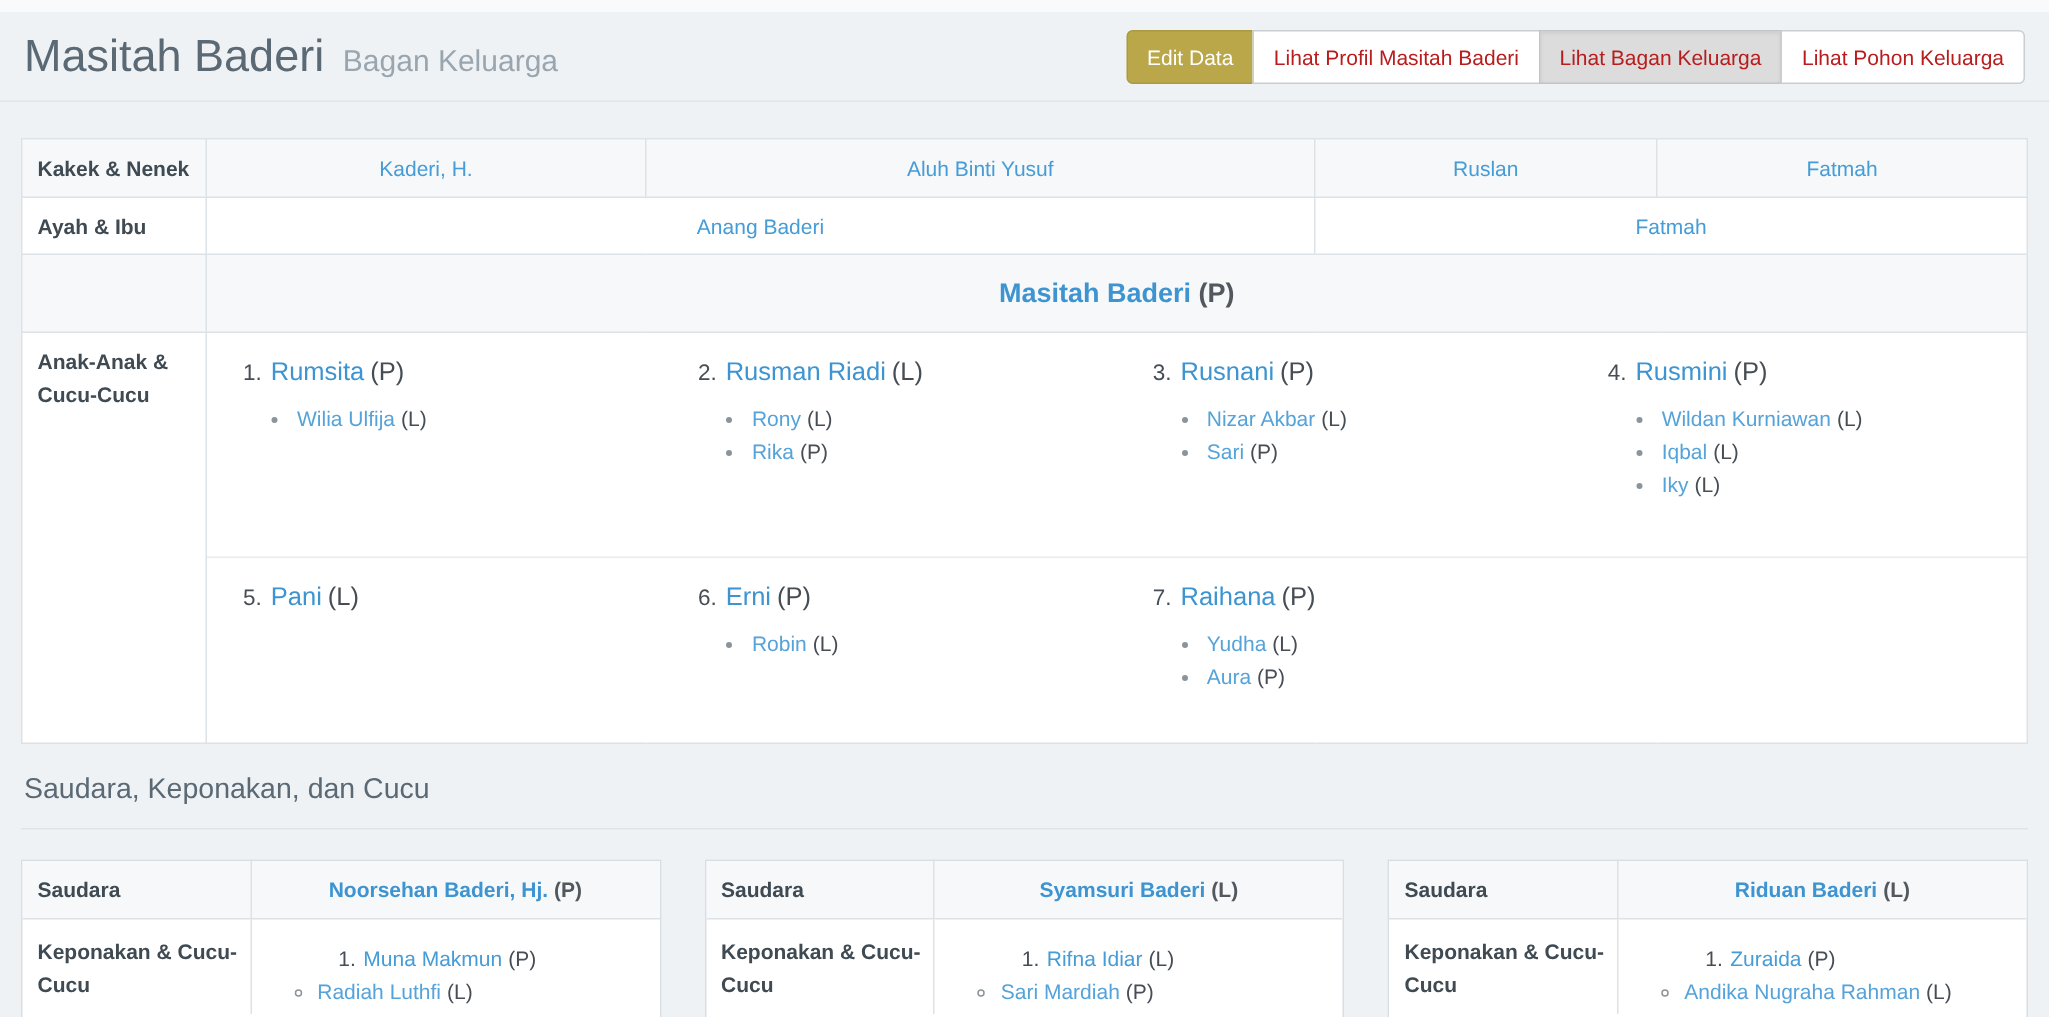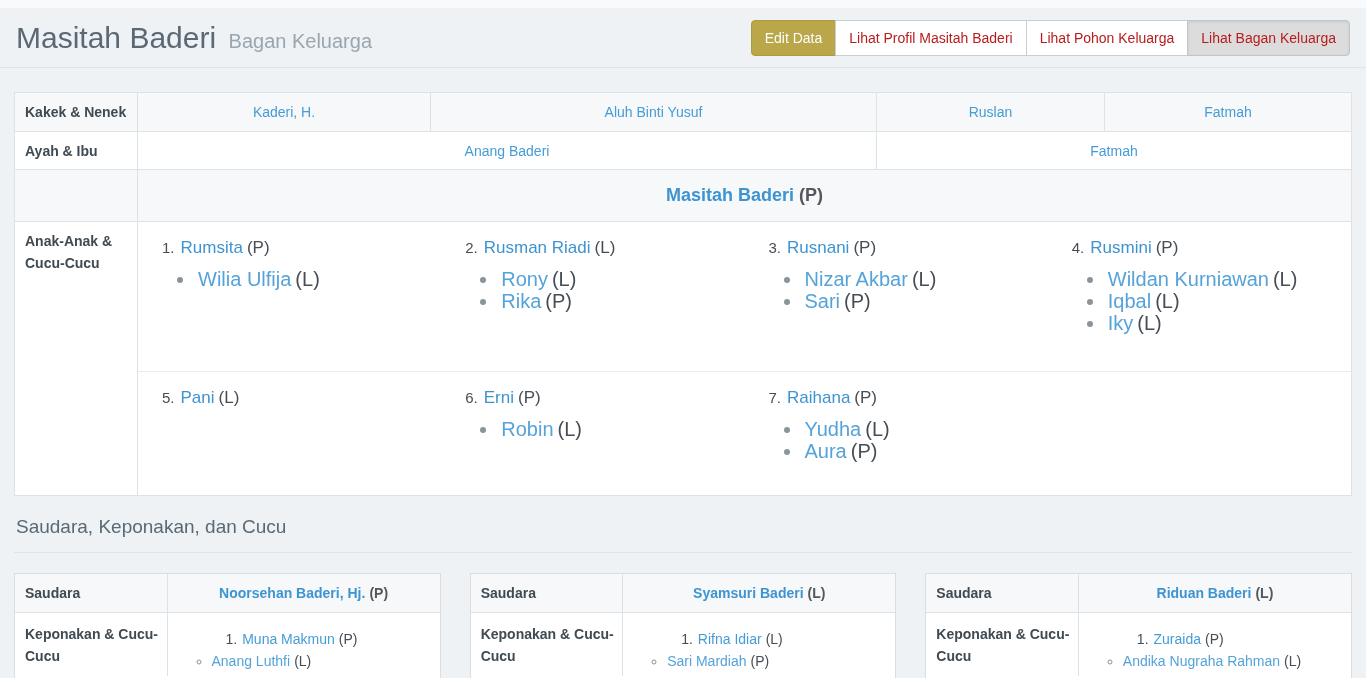--- a/index.html
+++ b/index.html
@@ -58,21 +58,21 @@
   .inner-table { width:100%; border-collapse:collapse; }
   .inner-table td { border:none; width:25%; vertical-align:top; padding:16px 8px 8px 24px; }
   .inner-table tr.inner-r1 td { height:149px; }
   .inner-table tr.inner-r2 td { height:124px; border-top:1px solid #e9ecee; }
 
   .child-heading { font-size:17px; color:#464d54; }
   .child-heading .num { font-size:15px; margin-right:6px; }
   .child-heading a { color:#3d94d1; }
   .child-heading .gender { margin-left:4px; color:#464d54; }
   .kids-list { margin:10px 0 0 34px; list-style:disc; }
-  .kids-list li { color:#8b949b; font-size:20px; line-height:22px; padding-left:2px; }
+  .kids-list li { color:#8b949b; font-size:14px; line-height:22px; padding-left:2px; }
   .kids-list li a { color:#55a3d9; }
   .kids-list li .gender { color:#464d54; margin-left:4px; }
 
   
   .section-title {
     margin:14px 14px 0; padding:5px 2px 13px;
     font-size:19px; font-weight:400; color:#5a6974; line-height:24px;
     border-bottom:1px solid #dfe4e8;
   }
   .cards-row { display:flex; gap:29px; margin:20px 14px 0; }
@@ -100,22 +100,22 @@
 <div class="top-strip"></div>
 
 <div class="page-header">
   <div class="title-wrap">
     <h1 class="page-title">Masitah Baderi</h1>
     <span class="page-subtitle">Bagan Keluarga</span>
   </div>
   <div class="btn-group">
     <button class="btn btn-gold">Edit Data</button>
     <button class="btn">Lihat Profil Masitah Baderi</button>
+    <button class="btn btn-active">Lihat Bagan Keluarga</button>
     <button class="btn">Lihat Pohon Keluarga</button>
-    <button class="btn btn-active">Lihat Bagan Keluarga</button>
   </div>
 </div>
 
 <table class="family-table">
   <colgroup>
       <col style="width:123px">
       <col style="width:293px">
       <col style="width:446px">
       <col style="width:228px">
       <col>
@@ -210,21 +210,21 @@
           <tr class="c-head">
         <td class="c-label">Saudara</td>
         <td style="text-align:center"><a class="sib-name">Noorsehan Baderi, Hj.</a><span class="sib-gender">(P)</span></td>
       </tr>
       <tr class="c-body">
         <td class="c-label">Keponakan &amp; Cucu-Cucu</td>
         <td>
           <div class="neph-wrap">
             <div class="neph-heading"><span class="num">1.</span><a>Muna Makmun</a><span class="gender">(P)</span></div>
             <ul class="neph-kids">
-              <li><a>Anang Luthfi</a><span class="gender">(L)</span></li>
+              <li><a>Radiah Luthfi</a><span class="gender">(L)</span></li>
             </ul>
           </div>
         </td>
       </tr>
     </tbody>
       </table>
   </div>
 
   <div class="card">
     <table>

